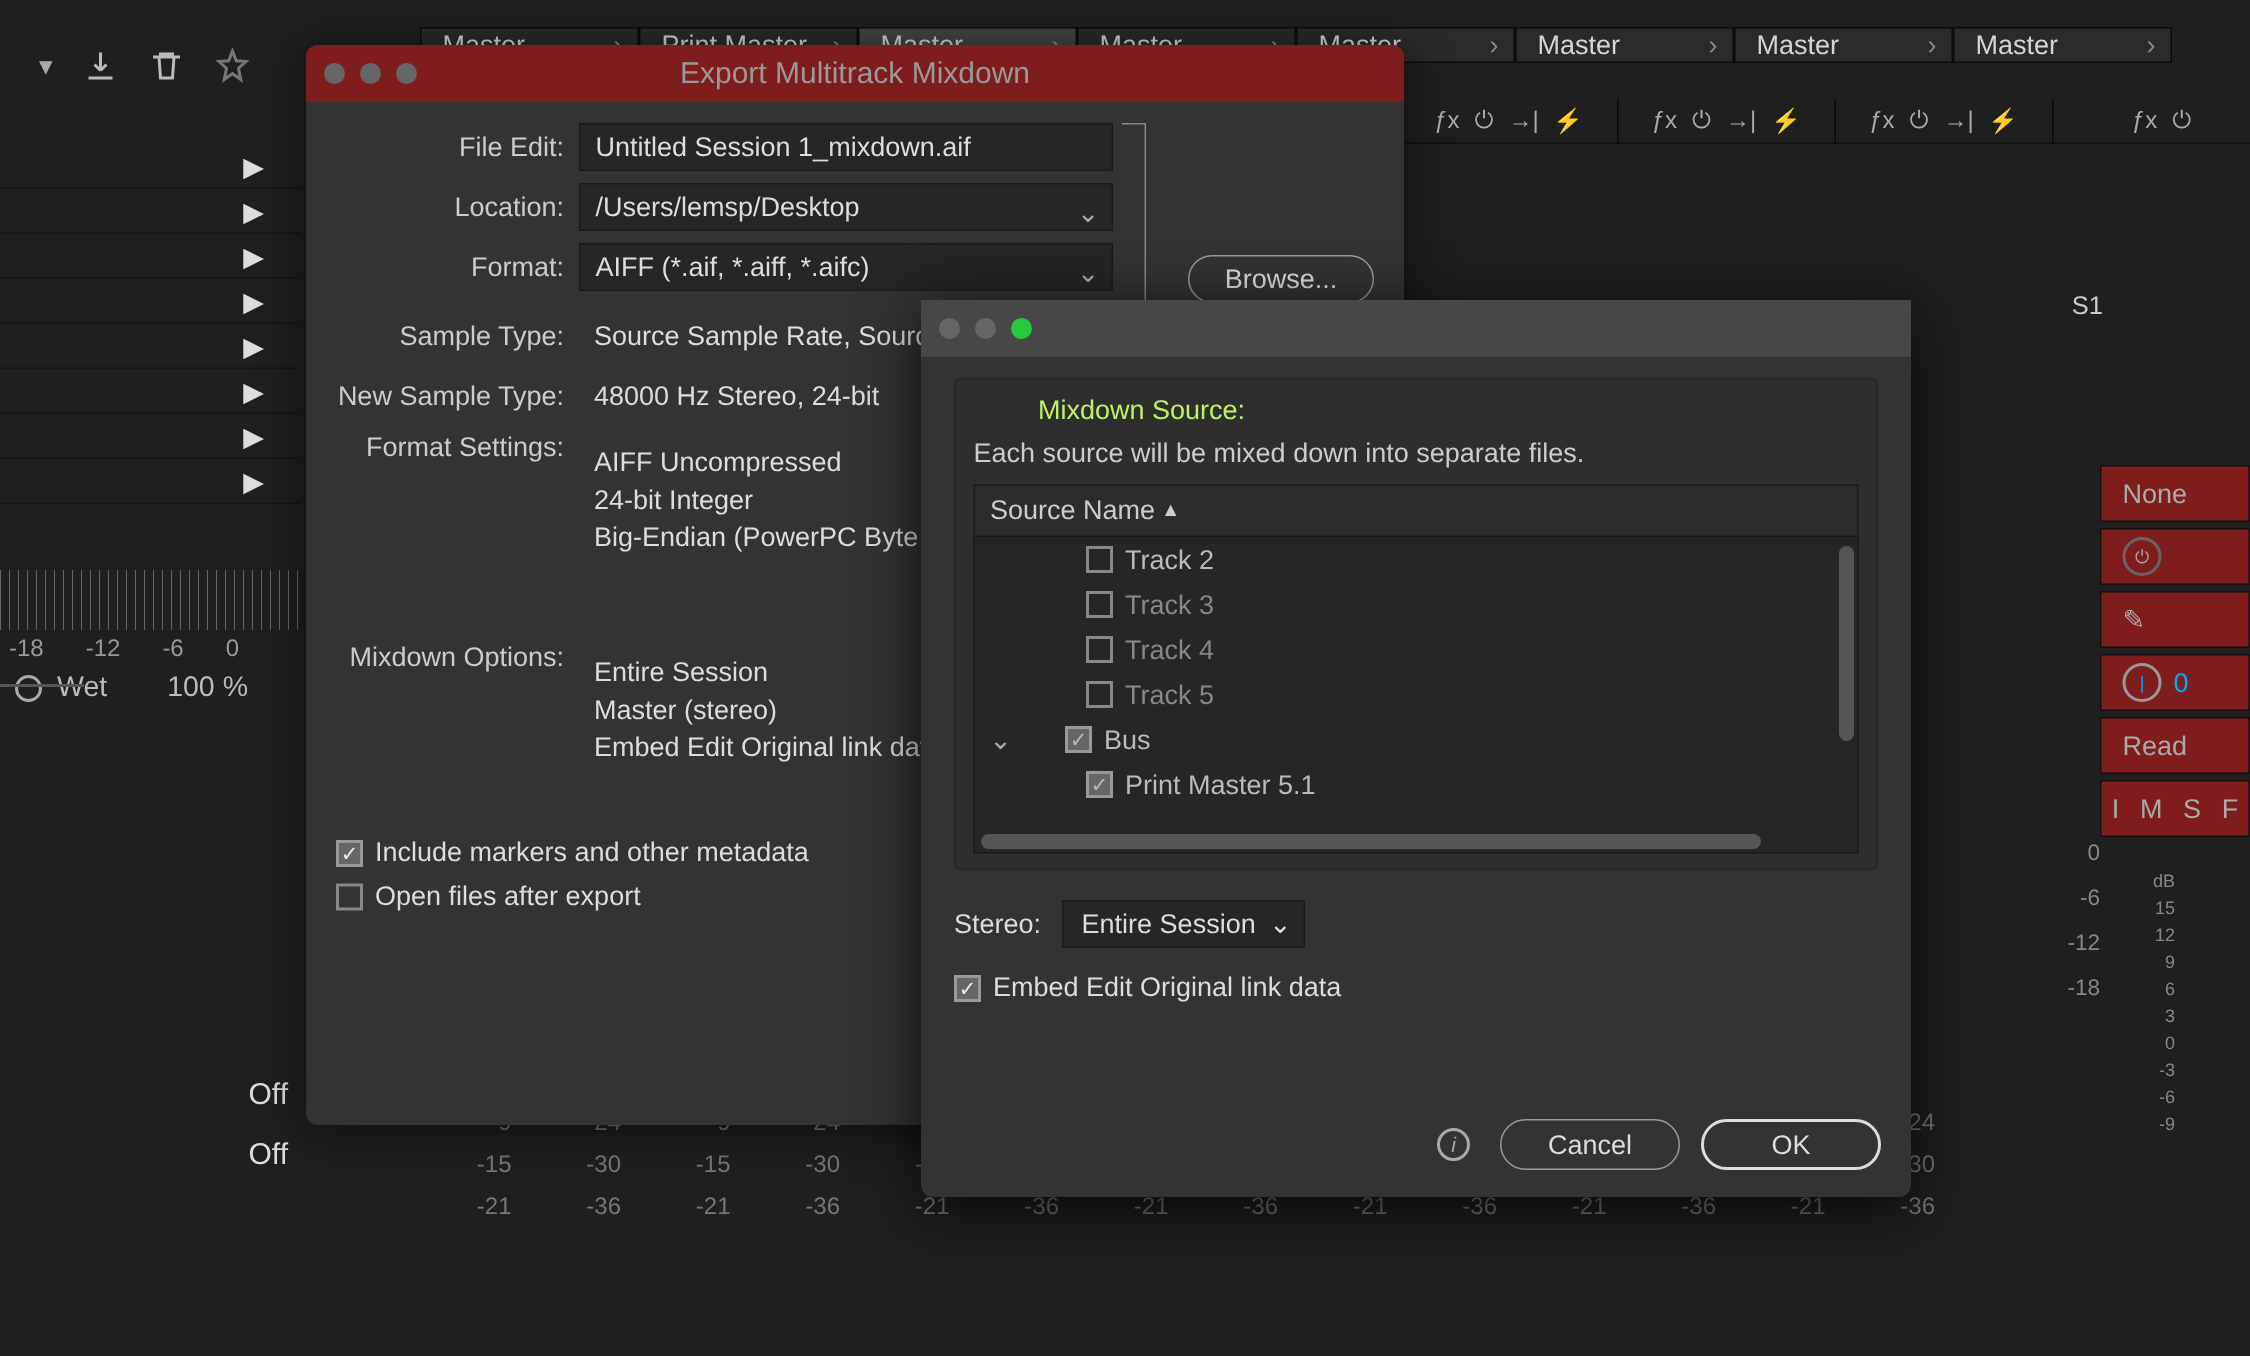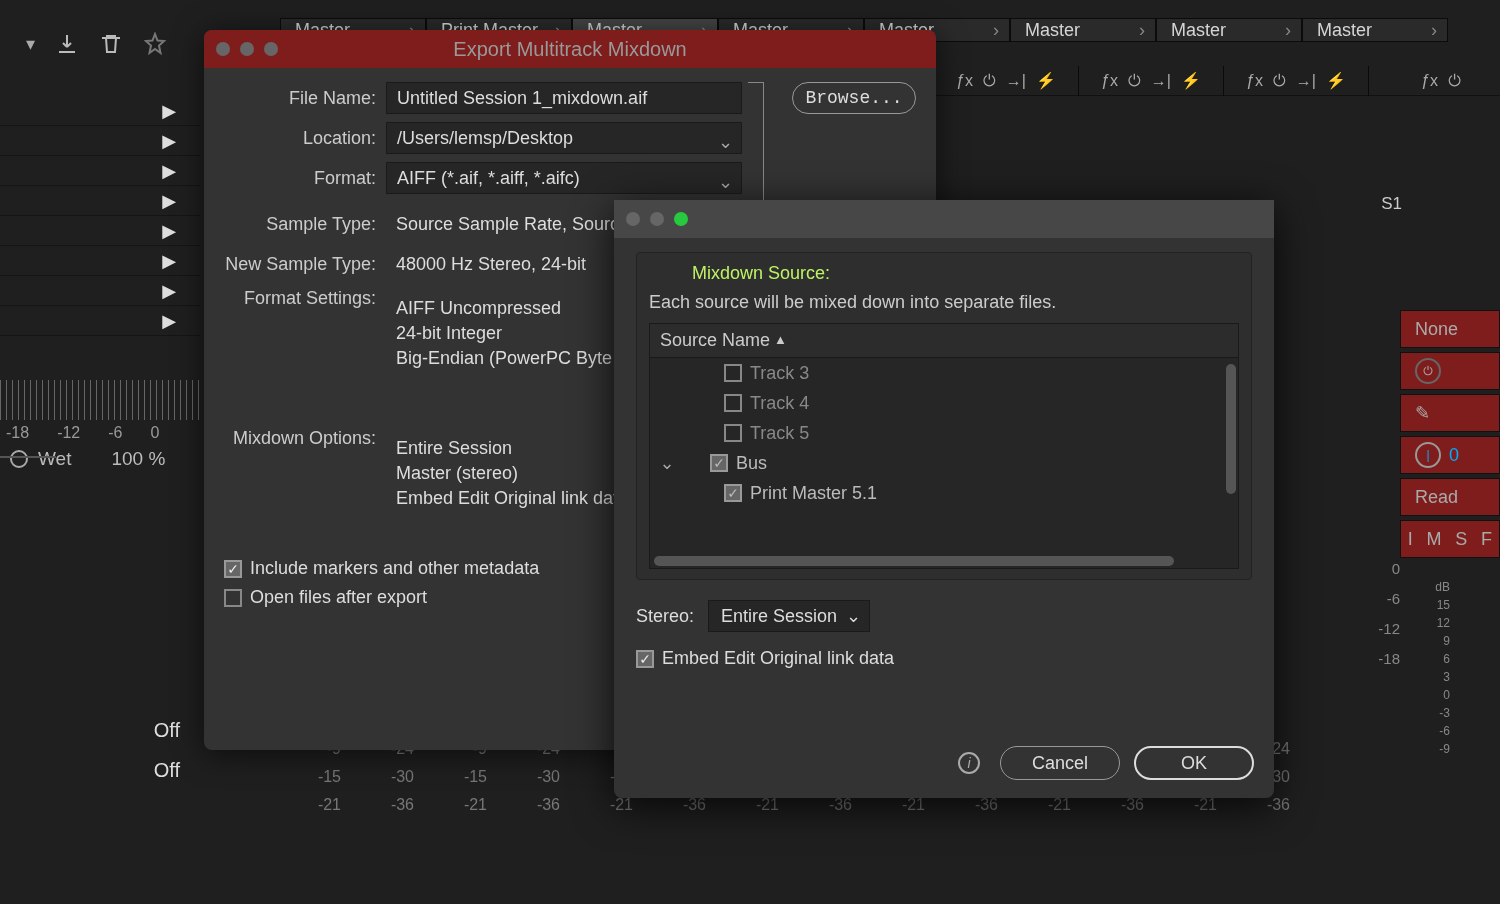--- a/index.html
+++ b/index.html
@@ -107,21 +107,21 @@
   .mixer .wet .track {
     position: absolute;
     width: 56px;
     border-top: 2px solid #555;
     left: -10px;
     top: 8px;
   }
   .mixer .off-rows {
     position: absolute;
     top: 710px;
-    left: 0;
+    left: 12px;
     width: 200px;
   }
   .mixer .off-rows .row {
     height: 40px;
     display: flex;
     justify-content: flex-end;
     align-items: center;
     padding-right: 20px;
     font-size: 20px;
     color: #ddd;
@@ -729,21 +729,21 @@
       <span class="dot dim"></span>
       <span class="dot dim"></span>
     </div>
     <div class="tl">Export Multitrack Mixdown</div>
   </div>
 
   <div class="dlg-body">
     <div style="display:flex;">
       <div style="flex:1;">
         <div class="frow">
-          <div class="lbl">File Name:</div>
+          <div class="lbl">File Edit:</div>
           <div class="field">
               <span>Untitled Session 1_mixdown.aif</span>
             </div>
         </div>
         <div class="frow">
           <div class="lbl">Location:</div>
           <div class="field">
             <span>/Users/lemsp/Desktop</span>
             <span class="caret">⌄</span>
           </div>
@@ -752,21 +752,21 @@
           <div class="lbl">Format:</div>
           <div class="field">
             <span>AIFF (*.aif, *.aiff, *.aifc)</span>
             <span class="caret">⌄</span>
           </div>
         </div>
       </div>
       <div style="width:24px;display:flex;">
         <div class="bracket"></div>
       </div>
-      <div style="width:150px;display:flex;align-items:flex-start;font-family:Liberation Mono, monospace;">
+      <div style="width:150px;display:flex;align-items:flex-end;">
         <div class="browse-btn">
             <span>Browse...</span>
           </div>
       </div>
     </div>
 
     <div class="frow" style="margin-top:6px;">
       <div class="lbl">Sample Type:</div>
       <div class="field plain">
           <span>Source Sample Rate, Source</span>
@@ -820,20 +820,24 @@
   <div class="mix-body">
     <div class="src-panel">
       <div class="hd">Mixdown Source:</div>
       <div style="color:#ccc;">Each source will be mixed down into separate files.</div>
 
       <div class="src-list">
         <div class="colhd">
           <span>Source Name</span><span class="arr">▲</span>
         </div>
 
+        <div class="item">
+          <span class="box"></span>
+            <span>Track 2</span>
+        </div>
         <div class="item dim">
           <span class="box"></span>
             <span>Track 3</span>
         </div>
         <div class="item dim">
           <span class="box"></span>
             <span>Track 4</span>
         </div>
         <div class="item dim">
           <span class="box"></span>

